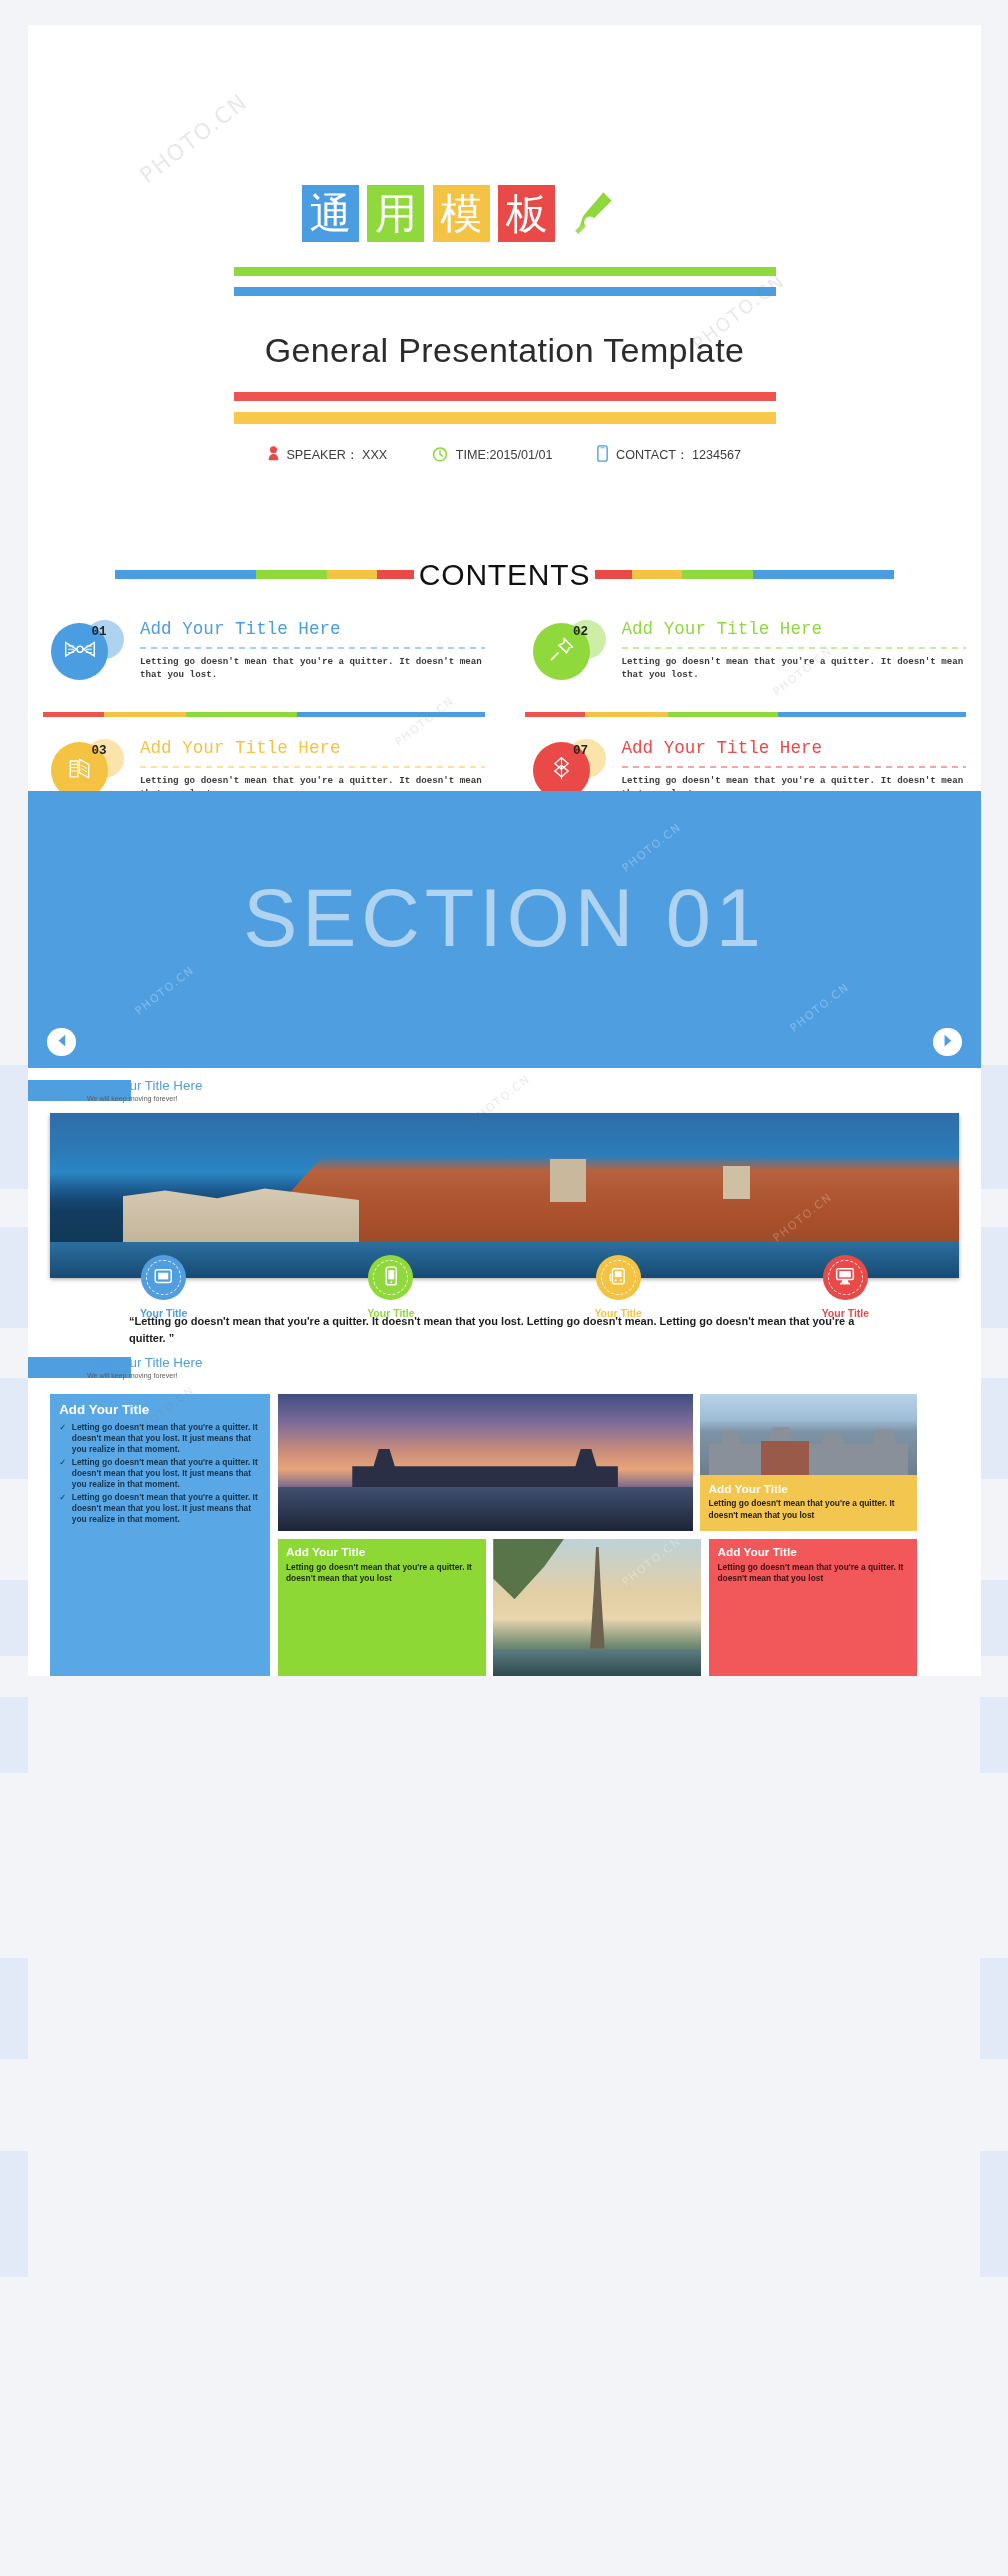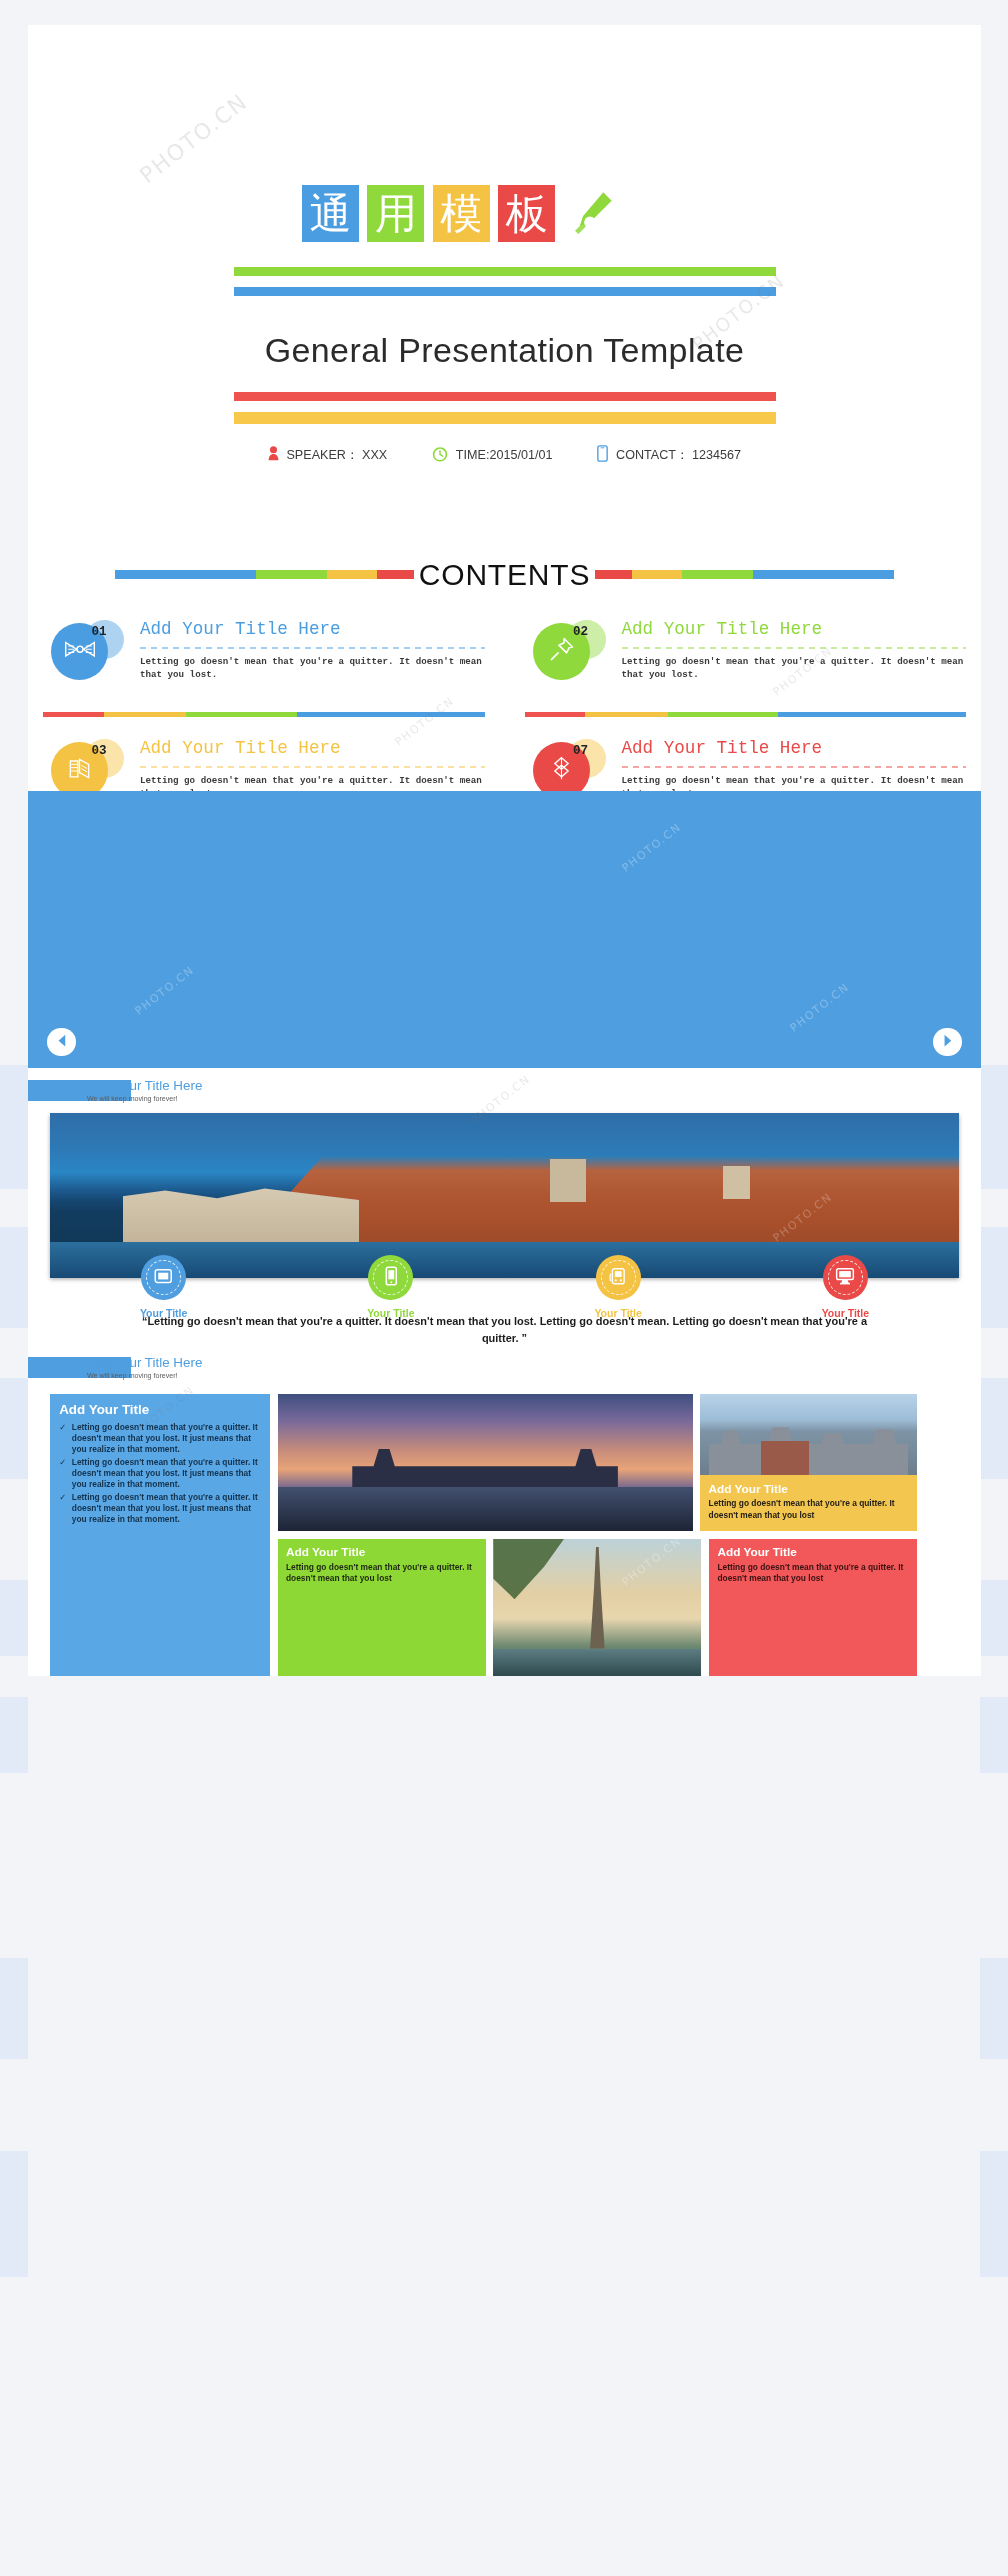--- a/index.html
+++ b/index.html
@@ -233,21 +233,21 @@
   }
   .icon-bubble::after{
     content:""; position:absolute; inset:5px;
     border:1.7px dashed rgba(255,255,255,.85); border-radius:50%;
   }
   .icon-label { margin-top: 6.7px; font-size: 10.5px; font-weight: 700; }
 
   .quote {
     position: absolute;
     left: 101px; right: 101px; top: 245px;
-    text-align: center;
+    text-align: left;
     font-size: 11px;
     font-weight: 700;
     color: #1c1c1c;
     line-height: 1.5;
   }
 
   
   .slide5 { height: 331px; background: #fff; position: relative; }
   .cards {
     position: absolute;
@@ -519,20 +519,21 @@
         </div>
 
       </div>
 
     </div>
     <div class="wm" style="left:361px; top:176px;">PHOTO.CN</div>
     <div class="wm" style="left:739px; top:126px;">PHOTO.CN</div>
   </section>
 
   <section class="slide slide3">
+    <div class="section-ghost">SECTION 01</div>
 
     <div class="nav-circle nav-prev">
       <span>
         <svg width="11.8" height="13.4" viewBox="0 0 14 16">
             <path d="M11 1 L3 8 L11 15 Z" fill="#4e9ee0"></path>
           </svg>
       </span>
     </div>
     <div class="nav-circle nav-next">
       <span>

